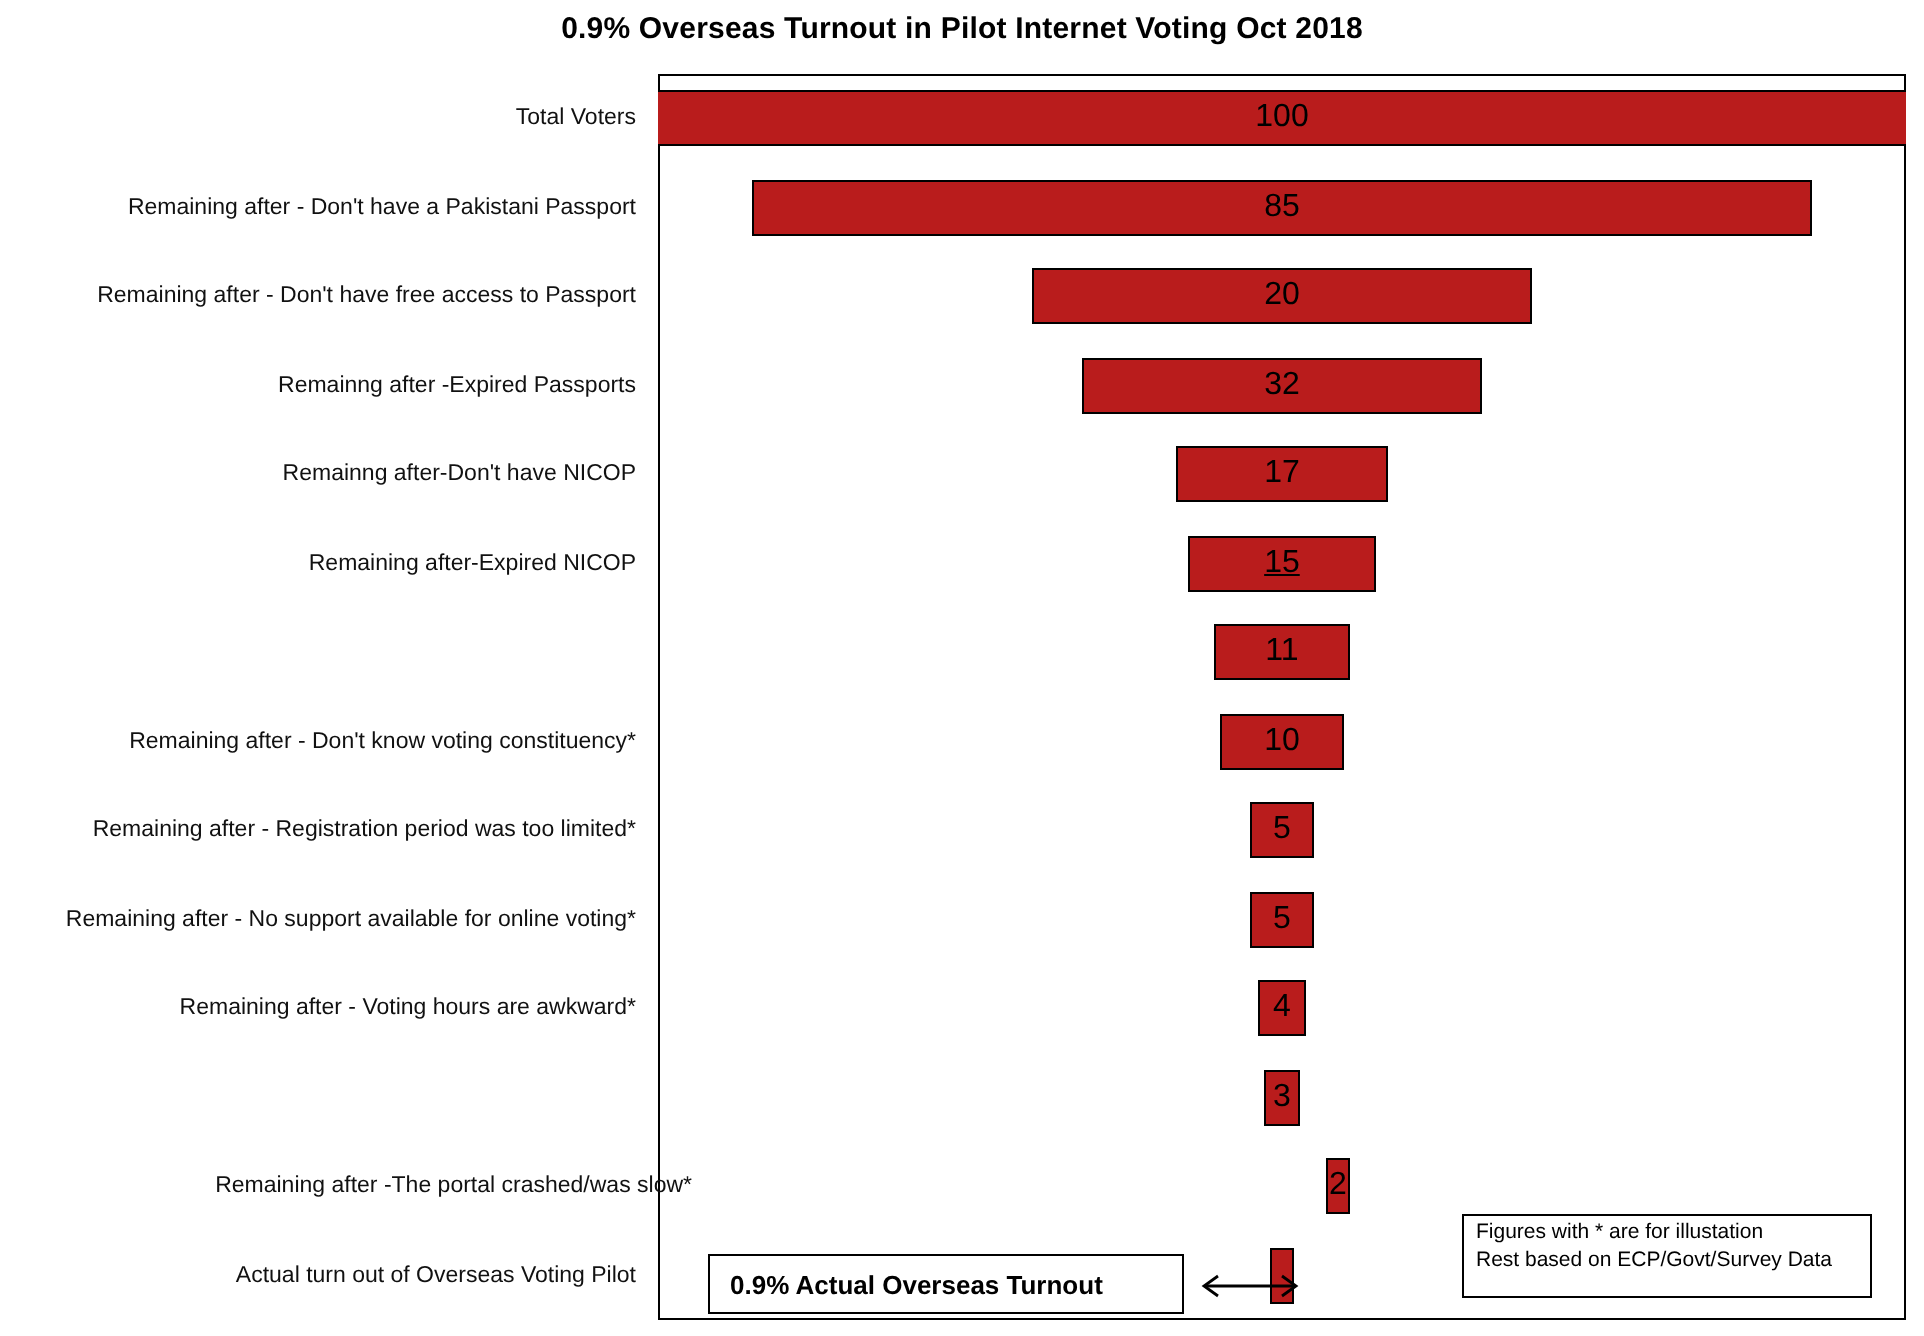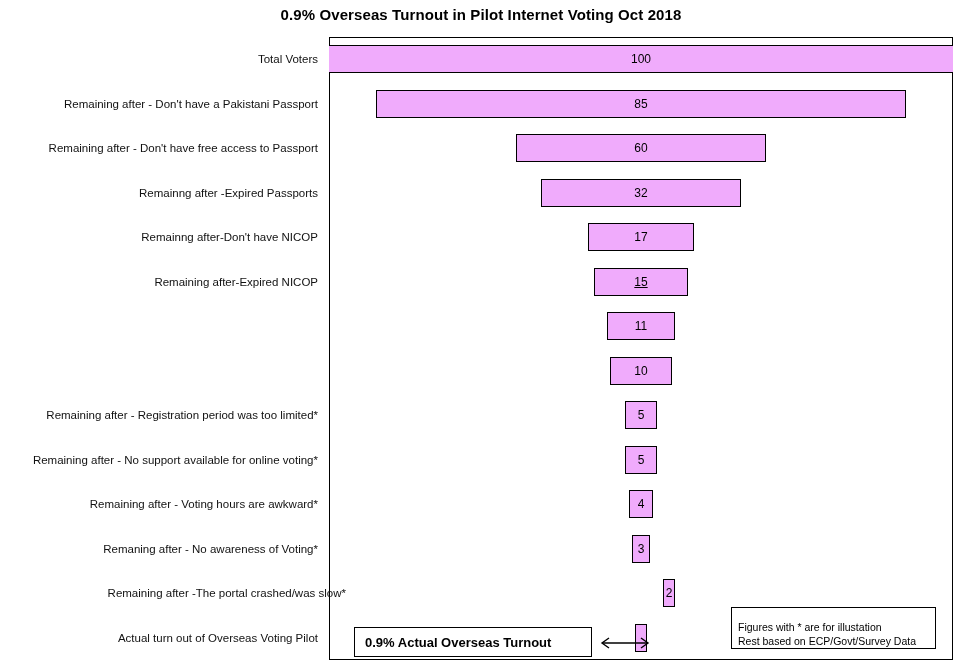--- a/index.html
+++ b/index.html
@@ -66,27 +66,27 @@
     left: 329px;
     top: 0;
     width: 624px;
     height: 44.5px;
   }
   .bar {
     position: absolute;
     top: 50%;
     transform: translateY(-50%);
     height: 28px;
-    background: #f0abfc;
+    background: #b91c1c;
     border: 1.2px solid #000000;
     box-sizing: border-box;
     display: flex;
     align-items: center;
     justify-content: center;
-    font-size: 12px;
+    font-size: 16px;
     color: #000000;
   }
   .bar.first-bar {
     border-left: none;
     border-right: none;
   }
   #bottom-row {
     position: absolute;
     left: 0;
     top: 615px;
@@ -118,21 +118,21 @@
   }
   #note-box {
     position: absolute;
     left: 731px;
     top: 607px;
     width: 205px;
     height: 42px;
     border: 1px solid #000000;
     box-sizing: border-box;
     background: #ffffff;
-    padding: 12px 6px;
+    padding: 1px 6px;
     font-size: 10.5px;
     line-height: 14px;
   }
   .note-line {
     display: block;
     white-space: nowrap;
   }
 </style>
 </head>
 <body>
@@ -157,21 +157,21 @@
         <div class="bar-area">
           <div class="bar" style="width: 530.4px; left: 46.8px;">
             <span>85</span>
           </div>
         </div>
       </div>
       <div class="row" style="top: 126px;">
         <div class="row-label">Remaining after - Don't have free access to Passport</div>
         <div class="bar-area">
           <div class="bar" style="width: 249.6px; left: 187.2px;">
-            <span>60</span>
+            <span>20</span>
           </div>
         </div>
       </div>
       <div class="row" style="top: 170.5px;">
         <div class="row-label">Remainng after -Expired Passports</div>
         <div class="bar-area">
           <div class="bar" style="width: 199.68px; left: 212.16px;">
             <span>32</span>
           </div>
         </div>
@@ -193,20 +193,21 @@
         </div>
       </div>
       <div class="row" style="top: 304px;">
         <div class="bar-area">
           <div class="bar" style="width: 68.64px; left: 277.68px;">
             <span>11</span>
           </div>
         </div>
       </div>
       <div class="row" style="top: 348.5px;">
+        <div class="row-label">Remaining after - Don't know voting constituency*</div>
         <div class="bar-area">
           <div class="bar" style="width: 62.4px; left: 280.8px;">
             <span>10</span>
           </div>
         </div>
       </div>
       <div class="row" style="top: 393px;">
         <div class="row-label">Remaining after - Registration period was too limited*</div>
         <div class="bar-area">
           <div class="bar" style="width: 31.2px; left: 296.4px;">
@@ -224,21 +225,20 @@
       </div>
       <div class="row" style="top: 482px; padding-left: 36px;">
         <div class="row-label">Remaining after - Voting hours are awkward*</div>
         <div class="bar-area">
           <div class="bar" style="width: 24.96px; left: 299.52px;">
             <span>4</span>
           </div>
         </div>
       </div>
       <div class="row" style="top: 526.5px;">
-        <div class="row-label">Remaning after - No awareness of Voting*</div>
         <div class="bar-area">
           <div class="bar" style="width: 18.72px; left: 302.64px;">
             <span>3</span>
           </div>
         </div>
       </div>
       <div class="row" style="top: 571px; margin-left: 28px;">
         <div class="row-label">Remaining after -The portal crashed/was slow*</div>
         <div class="bar-area">
           <div class="bar" style="width: 12.48px; left: 305.76px;">

